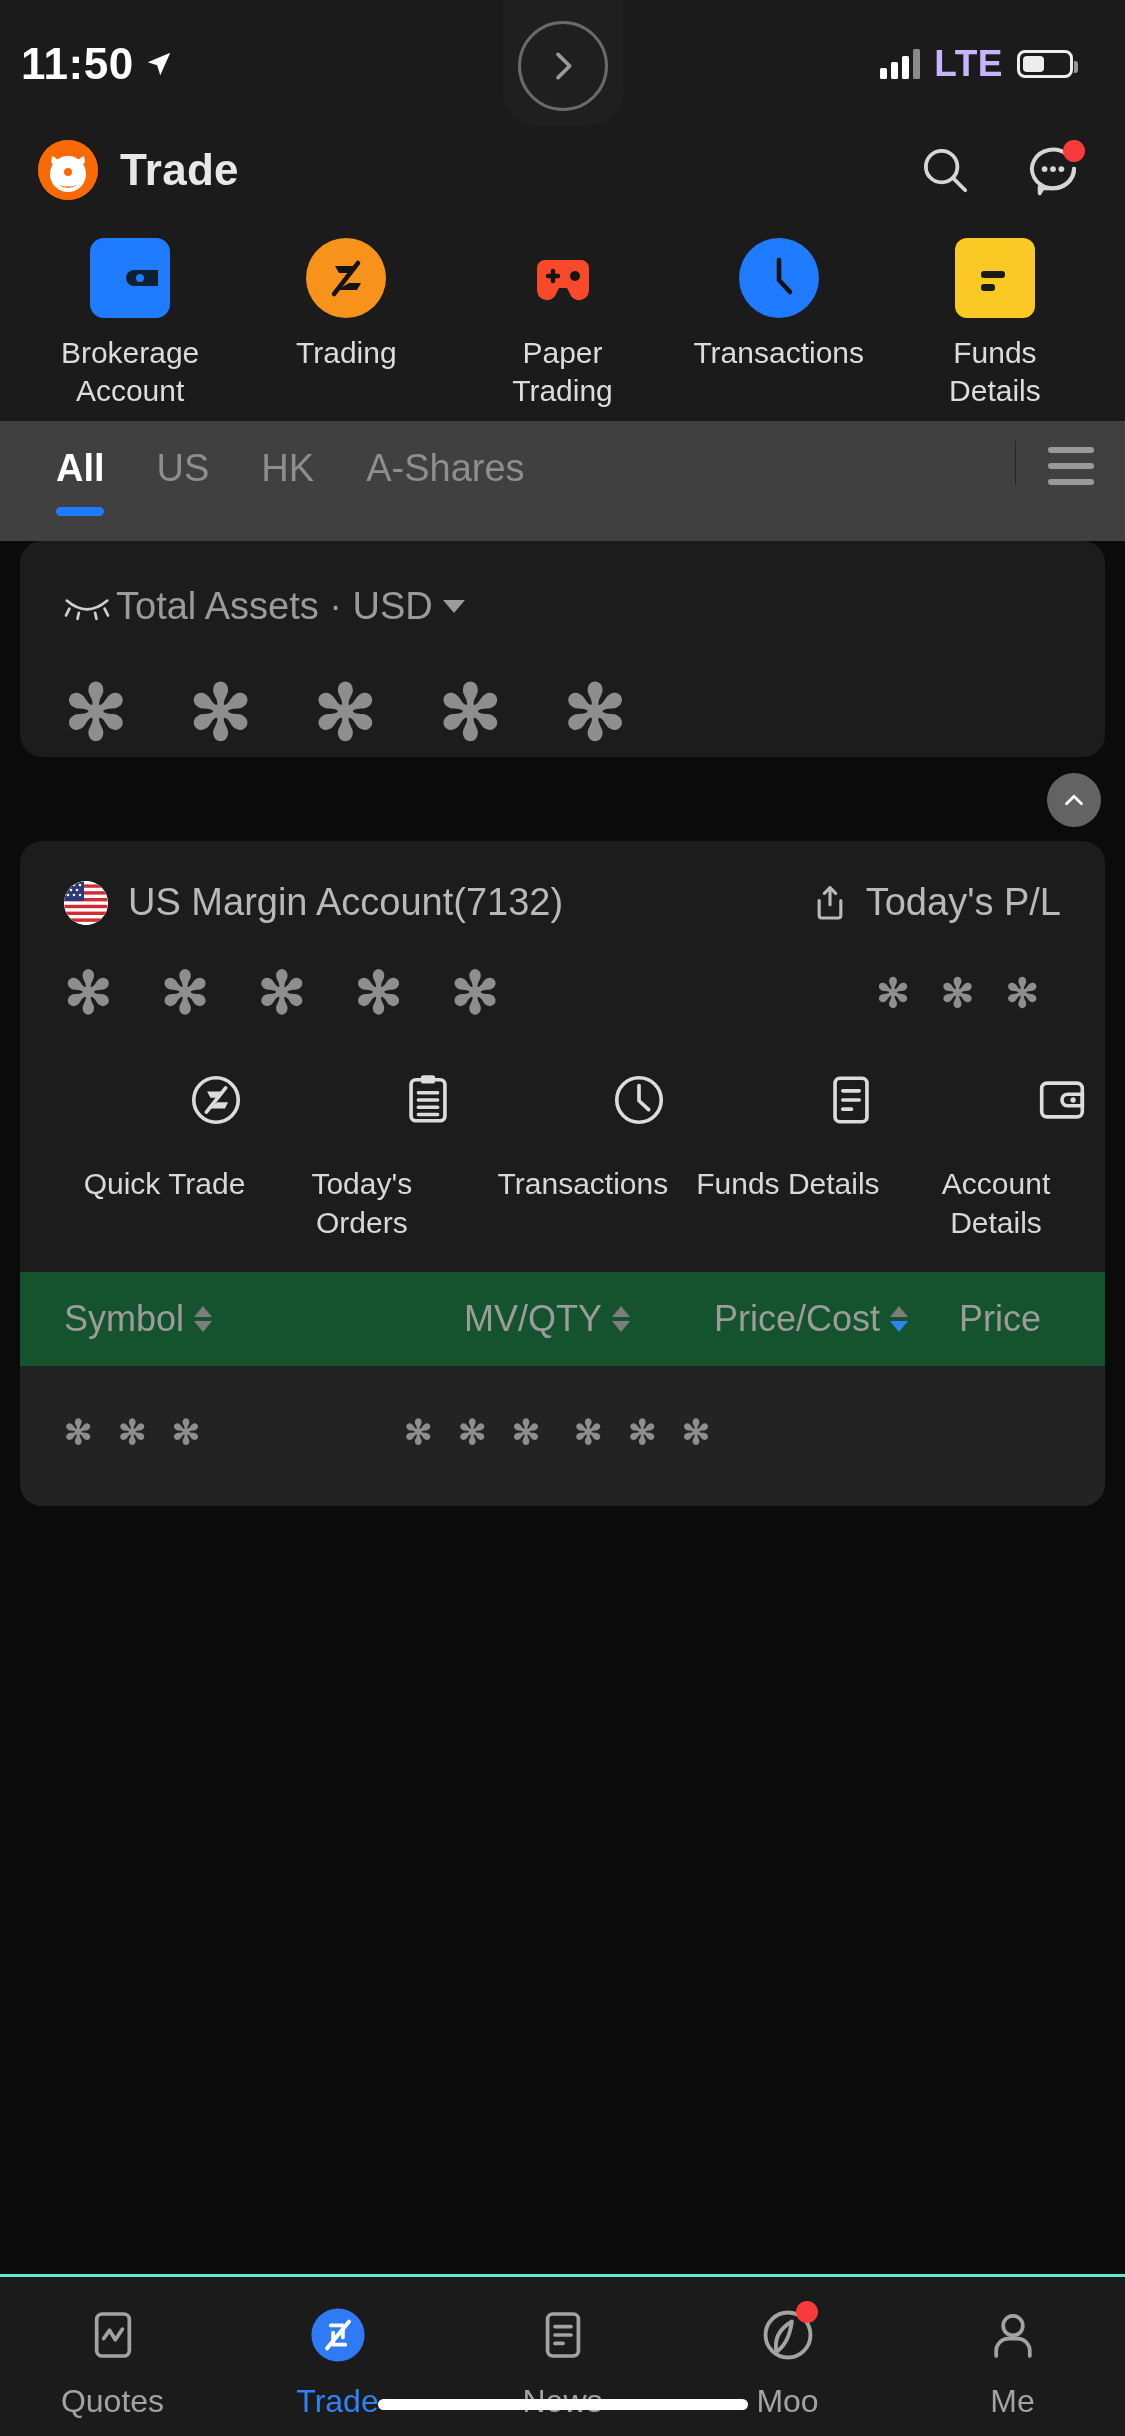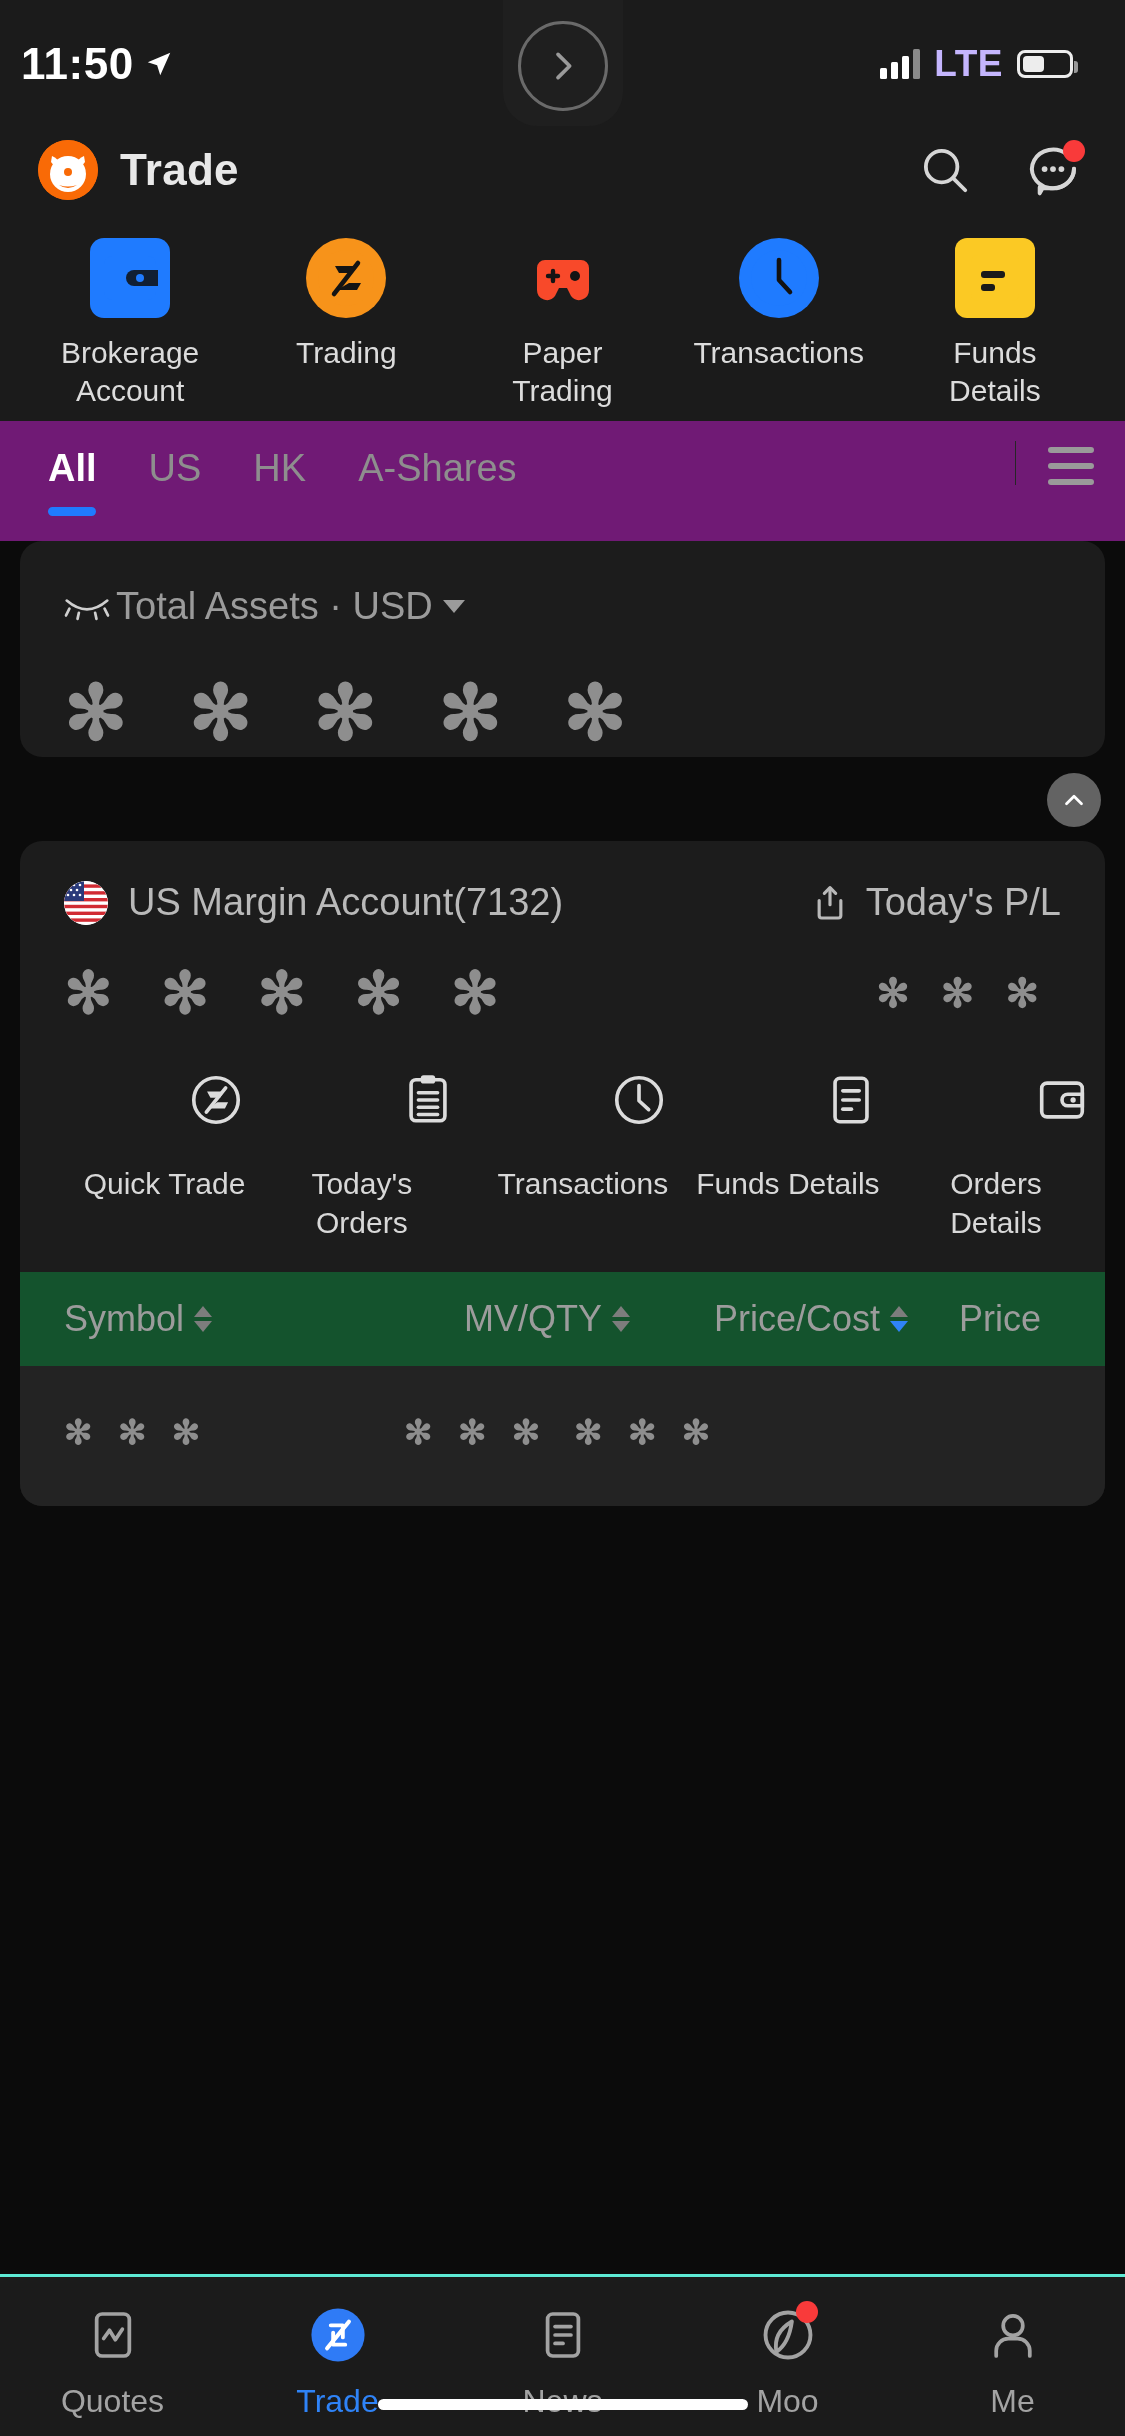--- a/index.html
+++ b/index.html
@@ -96,22 +96,22 @@
   .qa-ico.pad    { background:#f8492a; border-radius:18px; background:none; }
   .qa-ico.clock  { background:#1f7bff; border-radius:50%; }
   .qa-ico.doc    { background:#fbc924; border-radius:12px; }
   .qa-label {
     font-size:30px; color:#dcdcdc; text-align:center; line-height:1.28;
     max-width:175px; font-weight:400;
   }
 
   
   .tabsbar {
-    display:flex; align-items:flex-start; padding:26px 0 0 0;
-    background:#701a75; position:relative; height:120px;
+    display:flex; align-items:flex-start; padding:26px 0 0 8px;
+    background:#404040; position:relative; height:120px;
   }
   .tabs { display:flex; align-items:flex-start; gap:0; padding-left:22px; flex:1; }
   .tab {
     position:relative; padding:0 26px; font-size:38px; color:#8e8e8e; font-weight:400;
     display:flex; flex-direction:column; align-items:center;
   }
   .tab.active { color:#ffffff; font-weight:700; }
   .tab .underline {
     position:absolute; bottom:-26px; width:48px; height:9px;
     border-radius:5px; background:#1f7bff;
@@ -479,21 +479,21 @@
         </svg>
         <span class="aa-label">Funds Details</span>
       </div>
 
       <div class="aa">
         <svg width="58" height="58" viewBox="0 0 24 24">
           <rect x="3.6" y="5" width="16.8" height="14" rx="2.2" fill="none" stroke="#dcdcdc" stroke-width="1.5"></rect>
           <path d="M14.4 9.6 h6 v4.8 h-6 a2.4 2.4 0 0 1 0 -4.8Z" fill="none" stroke="#dcdcdc" stroke-width="1.5"></path>
           <circle cx="16.6" cy="12" r="1.1" fill="#dcdcdc"></circle>
         </svg>
-        <span class="aa-label">Orders Details</span>
+        <span class="aa-label">Account Details</span>
       </div>
     </div>
 
     <div class="table-head">
       <div class="th" style="flex:0 0 400px">
         <span>Symbol</span>
         <span class="sort">
             <i class="up"></i>
             <i class="dn"></i>
           </span>

